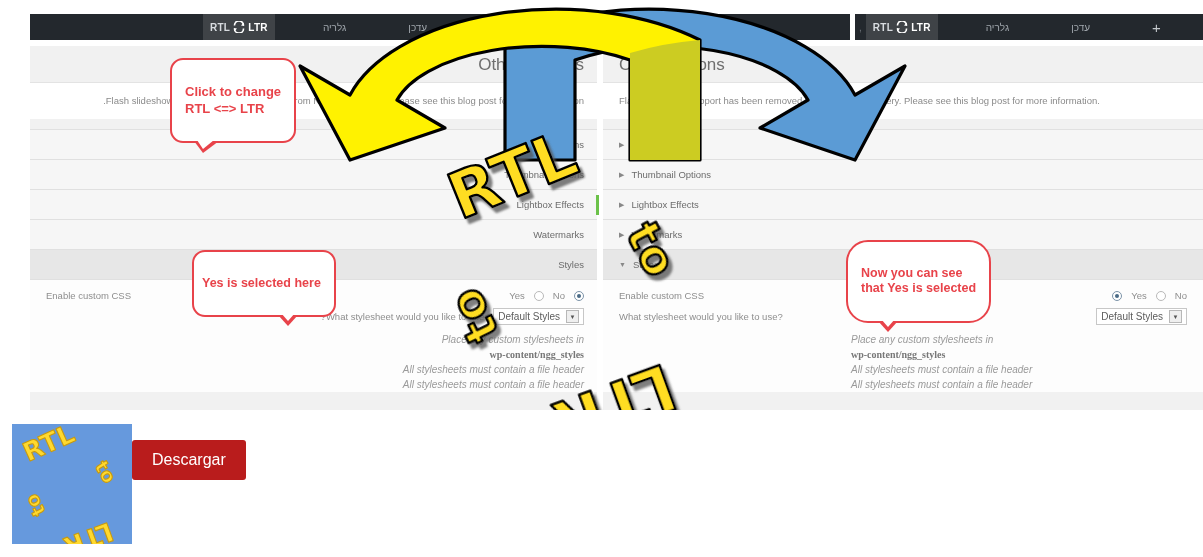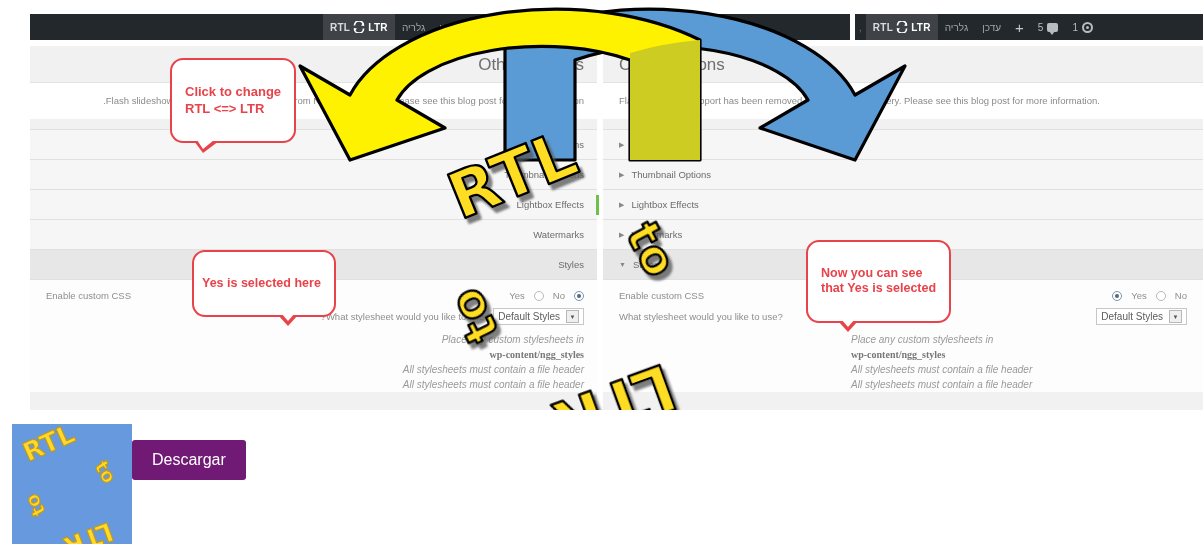--- a/index.html
+++ b/index.html
@@ -38,23 +38,24 @@
     letter-spacing: .3px;
   }
   .ab-rtlltr .lt { color: #fff; }
   .ab-swap {
     display: inline-block; width: 12px; height: 12px;
     position: relative;
   }
   .ab-item {
     color: #b5bcc2;
     font-size: 10px;
-    padding: 0 7px;
+    padding: 0 14px;
     display: flex; align-items: center; gap: 4px;
     white-space: nowrap;
+    margin-left: 34px;
   }
   .ab-blur { filter: blur(.45px); opacity: .85; }
   .ab-plus { font-size: 15px; line-height: 1; color: #c3c8cc; }
   .ab-bubble {
     display: inline-block; width: 11px; height: 9px;
     background: #b5bcc2; border-radius: 2px; position: relative;
   }
   .ab-bubble:after {
     content: ""; position: absolute; left: 2px; bottom: -3px;
     border-left: 3px solid transparent; border-right: 3px solid transparent;
@@ -195,21 +196,21 @@
   .callout-2 .tail {
     left: 84px; bottom: -11px;
     border-left: 10px solid transparent; border-right: 10px solid transparent;
     border-top: 11px solid #e8434a;
   }
   .callout-2 .tail:after {
     content:""; position:absolute; left:-7px; top:-13px;
     border-left: 7px solid transparent; border-right: 7px solid transparent;
     border-top: 8px solid #fff;
   }
-  .callout-3 { left: 806px; top: 240px; font-size: 12.5px; }
+  .callout-3 { left: 846px; top: 240px; font-size: 12.5px; border-radius: 22px; }
   .callout-3 .tail {
     left: 30px; bottom: -11px;
     border-left: 10px solid transparent; border-right: 10px solid transparent;
     border-top: 11px solid #e8434a;
   }
   .callout-3 .tail:after {
     content:""; position:absolute; left:-7px; top:-13px;
     border-left: 7px solid transparent; border-right: 7px solid transparent;
     border-top: 8px solid #fff;
   }
@@ -231,21 +232,21 @@
   .plugin-title {
     font-size: 31px; color: #32373c; font-weight: normal;
     line-height: 1.15; letter-spacing: -.2px;
   }
   .plugin-by {
     margin-top: 6px; font-size: 17px; color: #72777c;
   }
   .plugin-by a { color: #3c7fb2; text-decoration: none; }
   .dl-wrap { padding-top: 16px; padding-right: 6px; }
   .dl-button {
-    background: #701a75; color: #fff; border: none;
+    background: #b91c1c; color: #fff; border: none;
     font-size: 16px; font-family: "Liberation Sans", sans-serif;
     padding: 11px 20px; border-radius: 3px; cursor: pointer;
   }
 </style>
 </head>
 <body>
 
 <div class="banner">
 
   <div class="adminbar left">

